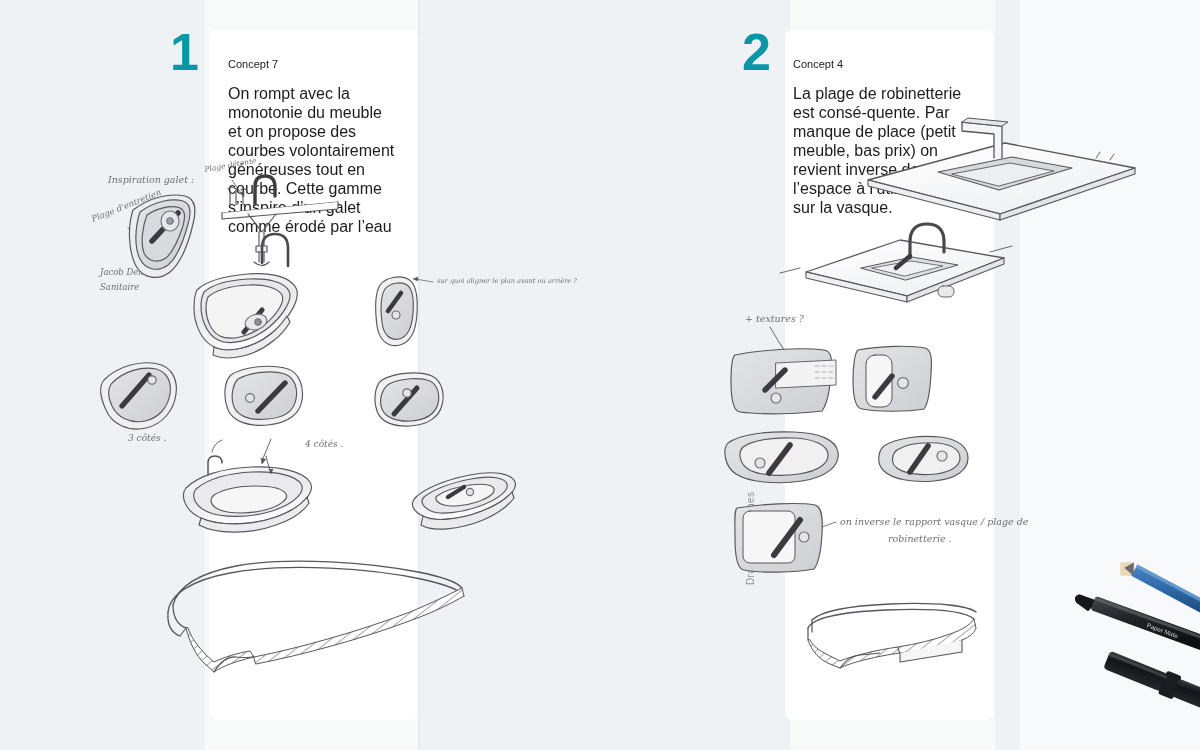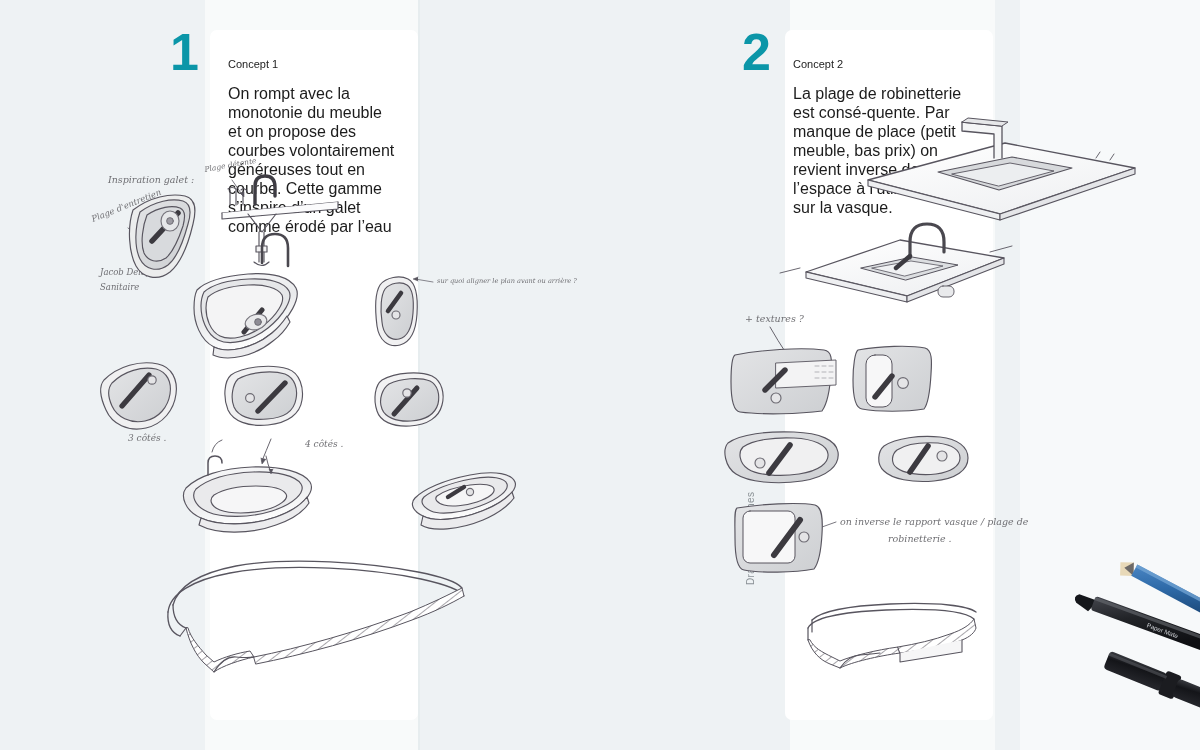--- a/index.html
+++ b/index.html
@@ -69,24 +69,24 @@
   <div class="band band-c"></div>
   <div class="band band-d"></div>
   <div class="band band-white-r"></div>
 
   <div class="card card-1"></div>
   <div class="card card-2"></div>
 
   <div class="numeral num-1">1</div>
   <div class="numeral num-2">2</div>
 
-  <div class="card-title t1">Concept 1</div>
+  <div class="card-title t1">Concept 7</div>
   <div class="card-body b1">On rompt avec la monotonie du meuble et on propose des courbes volontairement généreuses tout en courbe. Cette gamme s’inspire d’un galet comme érodé par l’eau</div>
 
-  <div class="card-title t2">Concept 2</div>
+  <div class="card-title t2">Concept 4</div>
   <div class="card-body b2">La plage de robinetterie est consé-quente. Par manque de place (petit meuble, bas prix) on revient inverse de l’espace à l’utilisateur sur la vasque.</div>
 
   <div class="vlabel">Drawing / Sketches</div>
 
   <svg class="sketch" viewBox="0 0 1200 750" xmlns="http://www.w3.org/2000/svg">
     <defs>
       <linearGradient id="basinG" x1="0" y1="0" x2="0.4" y2="1">
         <stop offset="0%" stop-color="#fbfbfc"></stop>
         <stop offset="55%" stop-color="#e9eaec"></stop>
         <stop offset="100%" stop-color="#fdfdfd"></stop>

